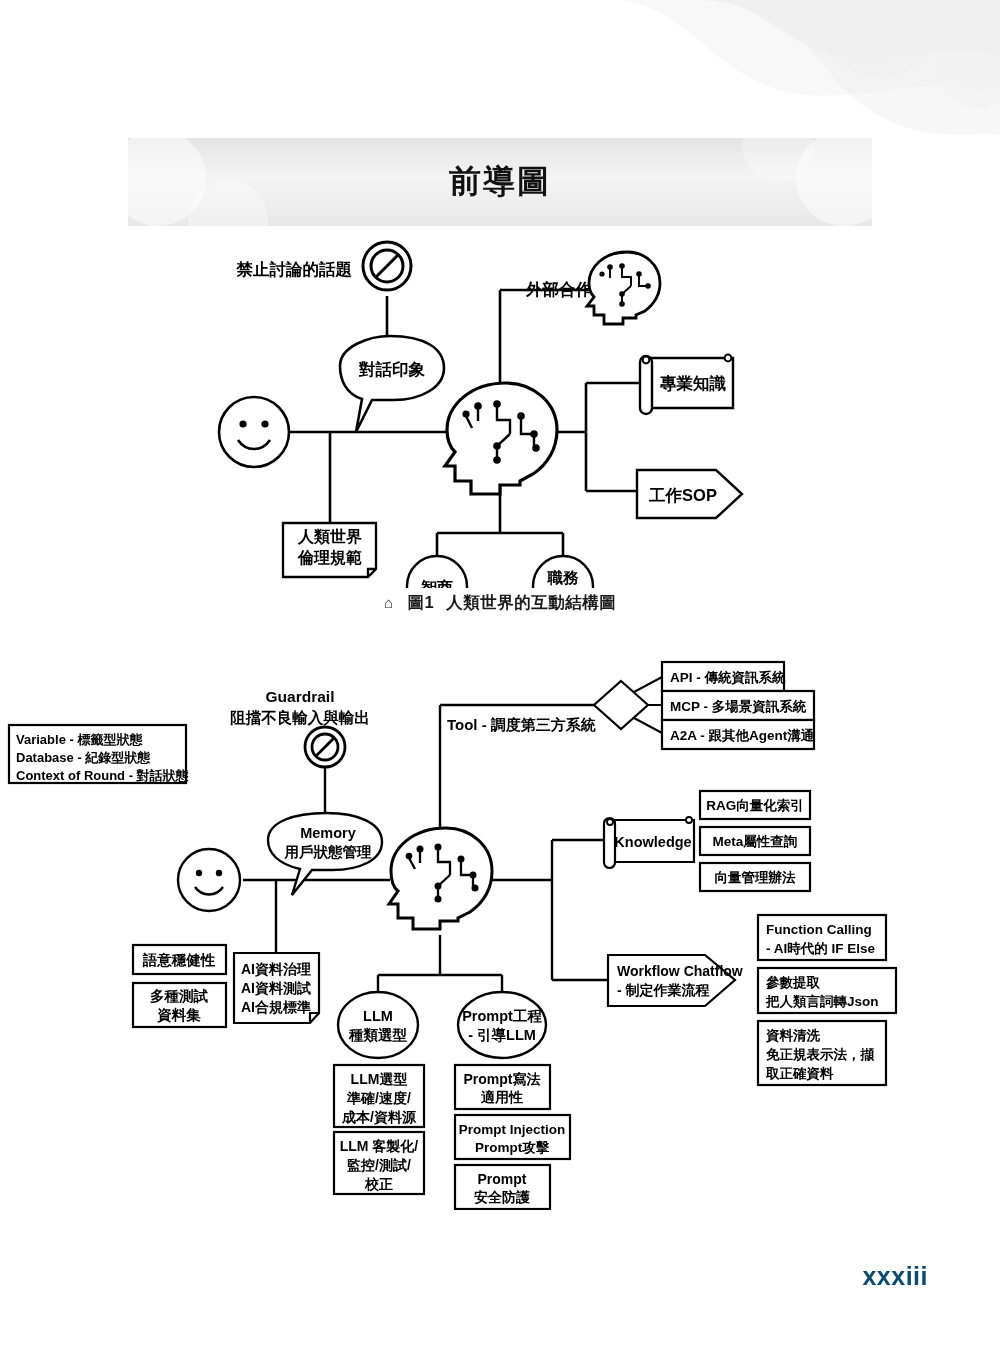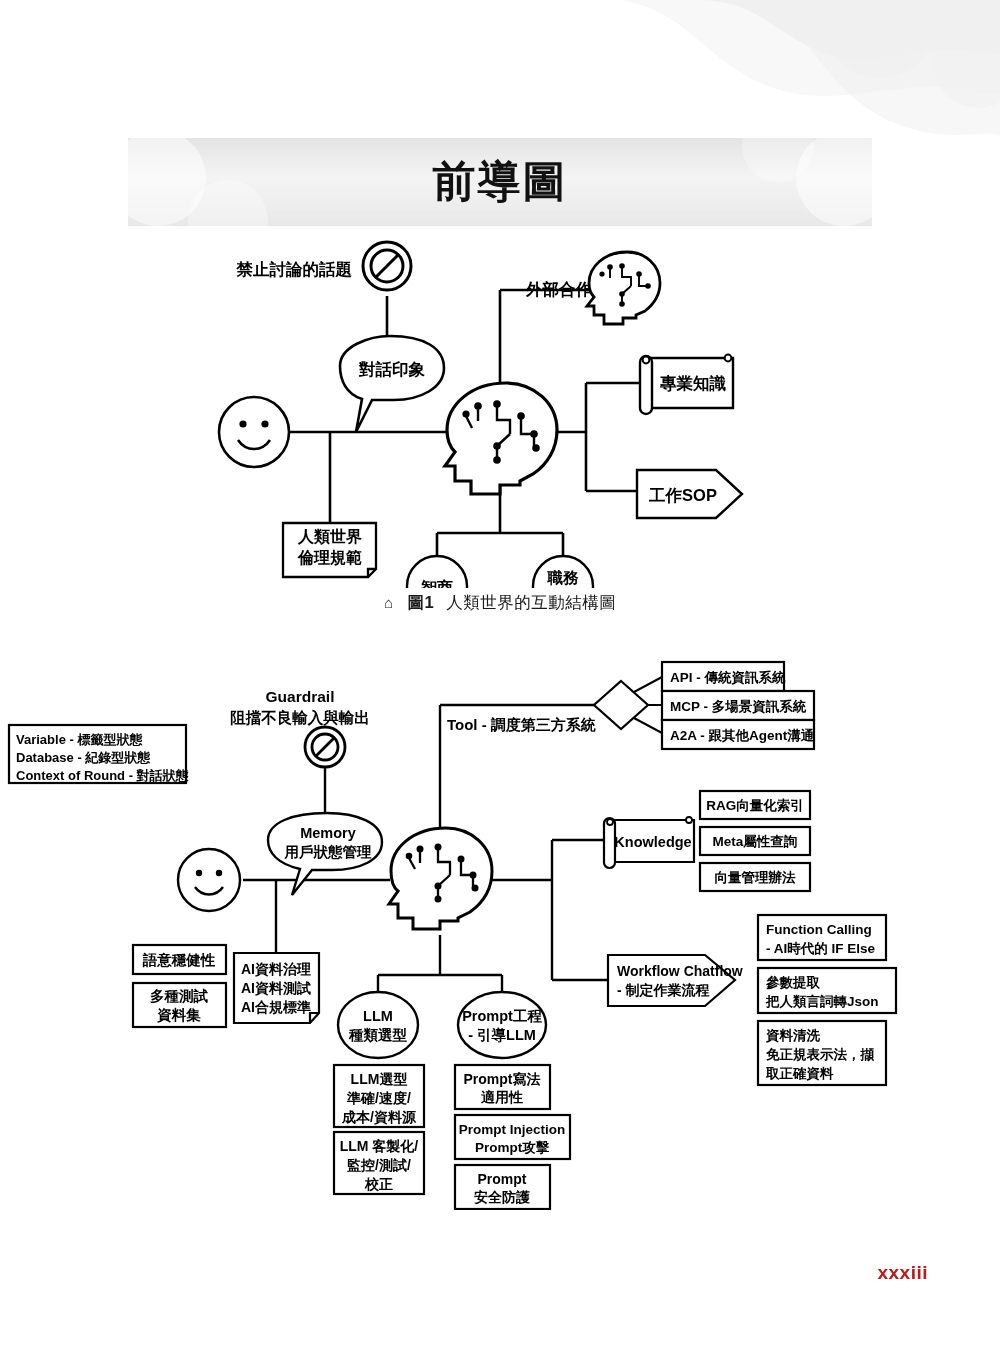--- a/index.html
+++ b/index.html
@@ -30,21 +30,21 @@
     left: 128px; top: 138px;
     width: 744px; height: 88px;
   }
   #banner-title {
     position: absolute;
     left: 0; top: 0;
     width: 744px; height: 88px;
     display: flex;
     align-items: center;
     justify-content: center;
-    font-size: 43px;
+    font-size: 32px;
     font-weight: bold;
     letter-spacing: 2px;
     color: #111;
   }
   .fig-svg {
     position: absolute;
     left: 0;
   }
   #fig1-svg { top: 238px; }
   #fig2-svg { top: 650px; }
@@ -54,31 +54,31 @@
     width: 1000px;
     text-align: center;
     font-size: 16.5px;
     font-weight: bold;
     color: #1a1a1a;
     letter-spacing: 0.5px;
   }
   #fig1-caption { top: 592px; }
   #fig2-caption { top: 1212px; }
   .cap .cap-num { margin-left: 10px; }
-  .cap .cap-text { margin-left: 12px; font-weight: normal; }
+  .cap .cap-text { margin-left: 12px; font-weight: bold; }
   .cap .cap-mark { margin-right: 4px; font-size: 15px; }
 
   #page-number {
     position: absolute;
     right: 72px;
     top: 1262px;
-    font-size: 19px;
+    font-size: 25px;
     font-weight: bold;
     letter-spacing: 0.5px;
-    color: #b91c1c;
+    color: #0c4a6e;
   }
 
   
   svg text {
     font-family: "Liberation Sans", "DejaVu Sans", sans-serif;
     fill: #000;
   }
   .ln { stroke: #000; fill: none; }
   .sh { stroke: #000; fill: #fff; }
 </style>

